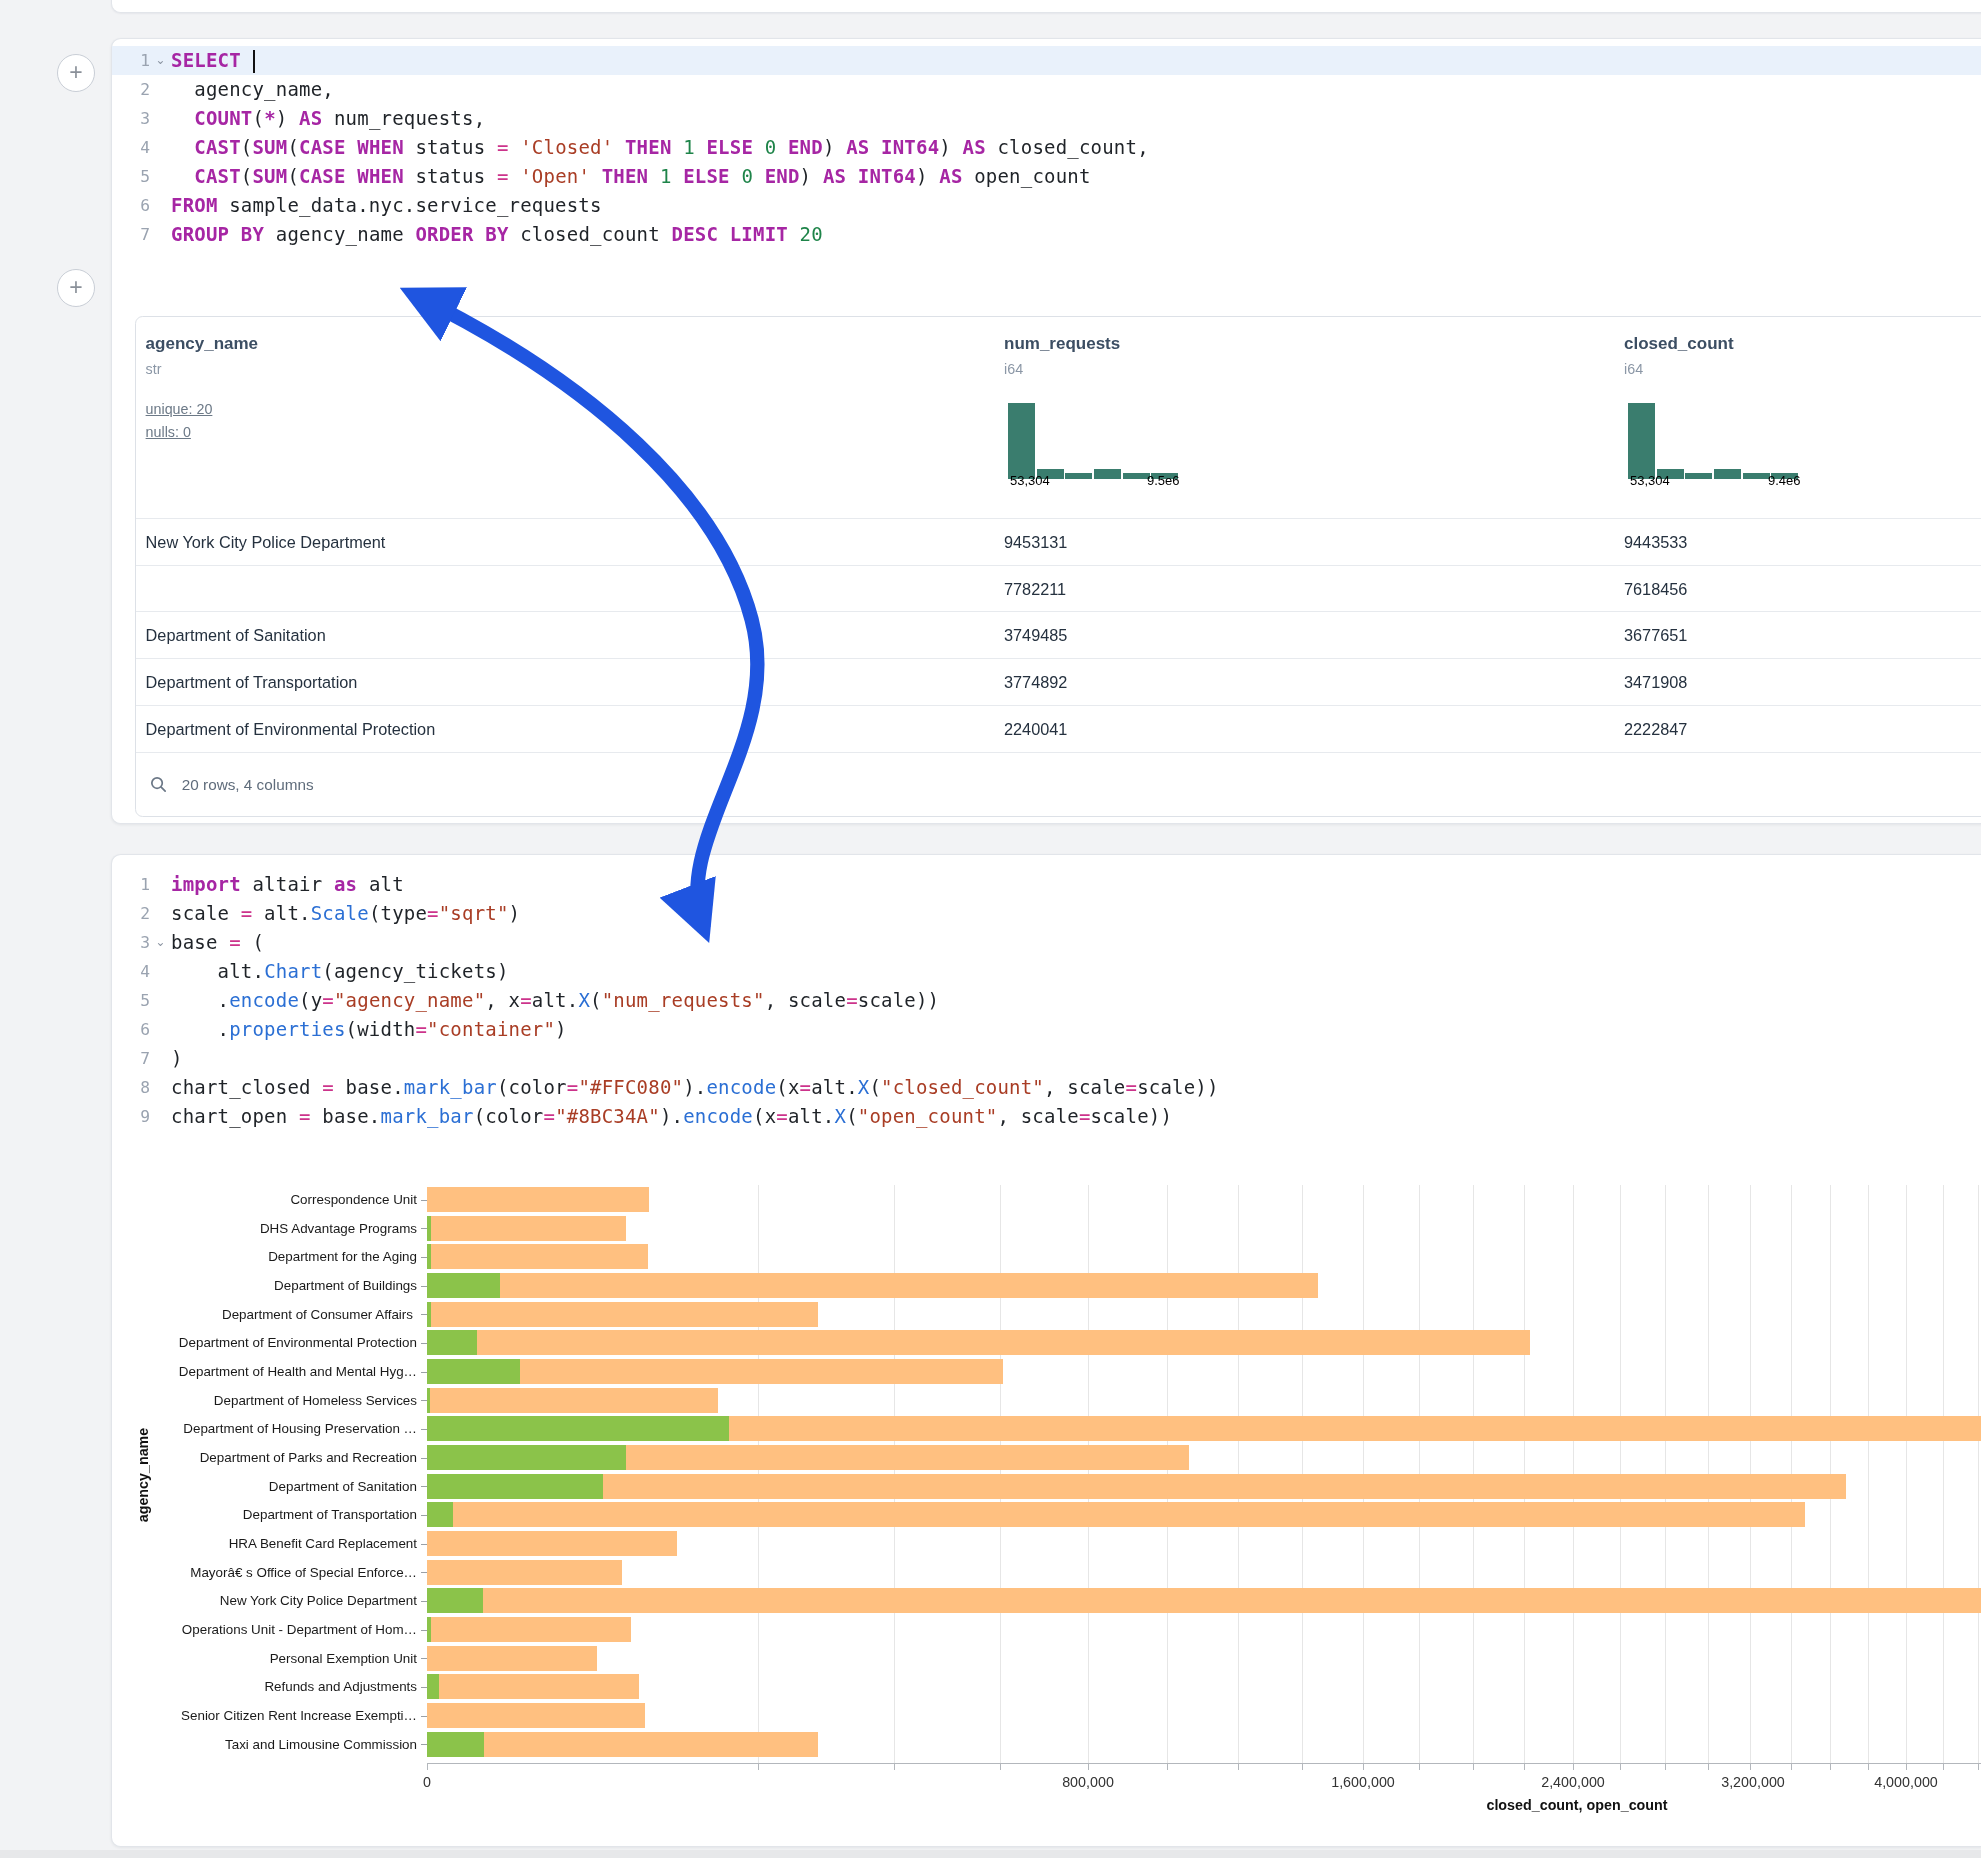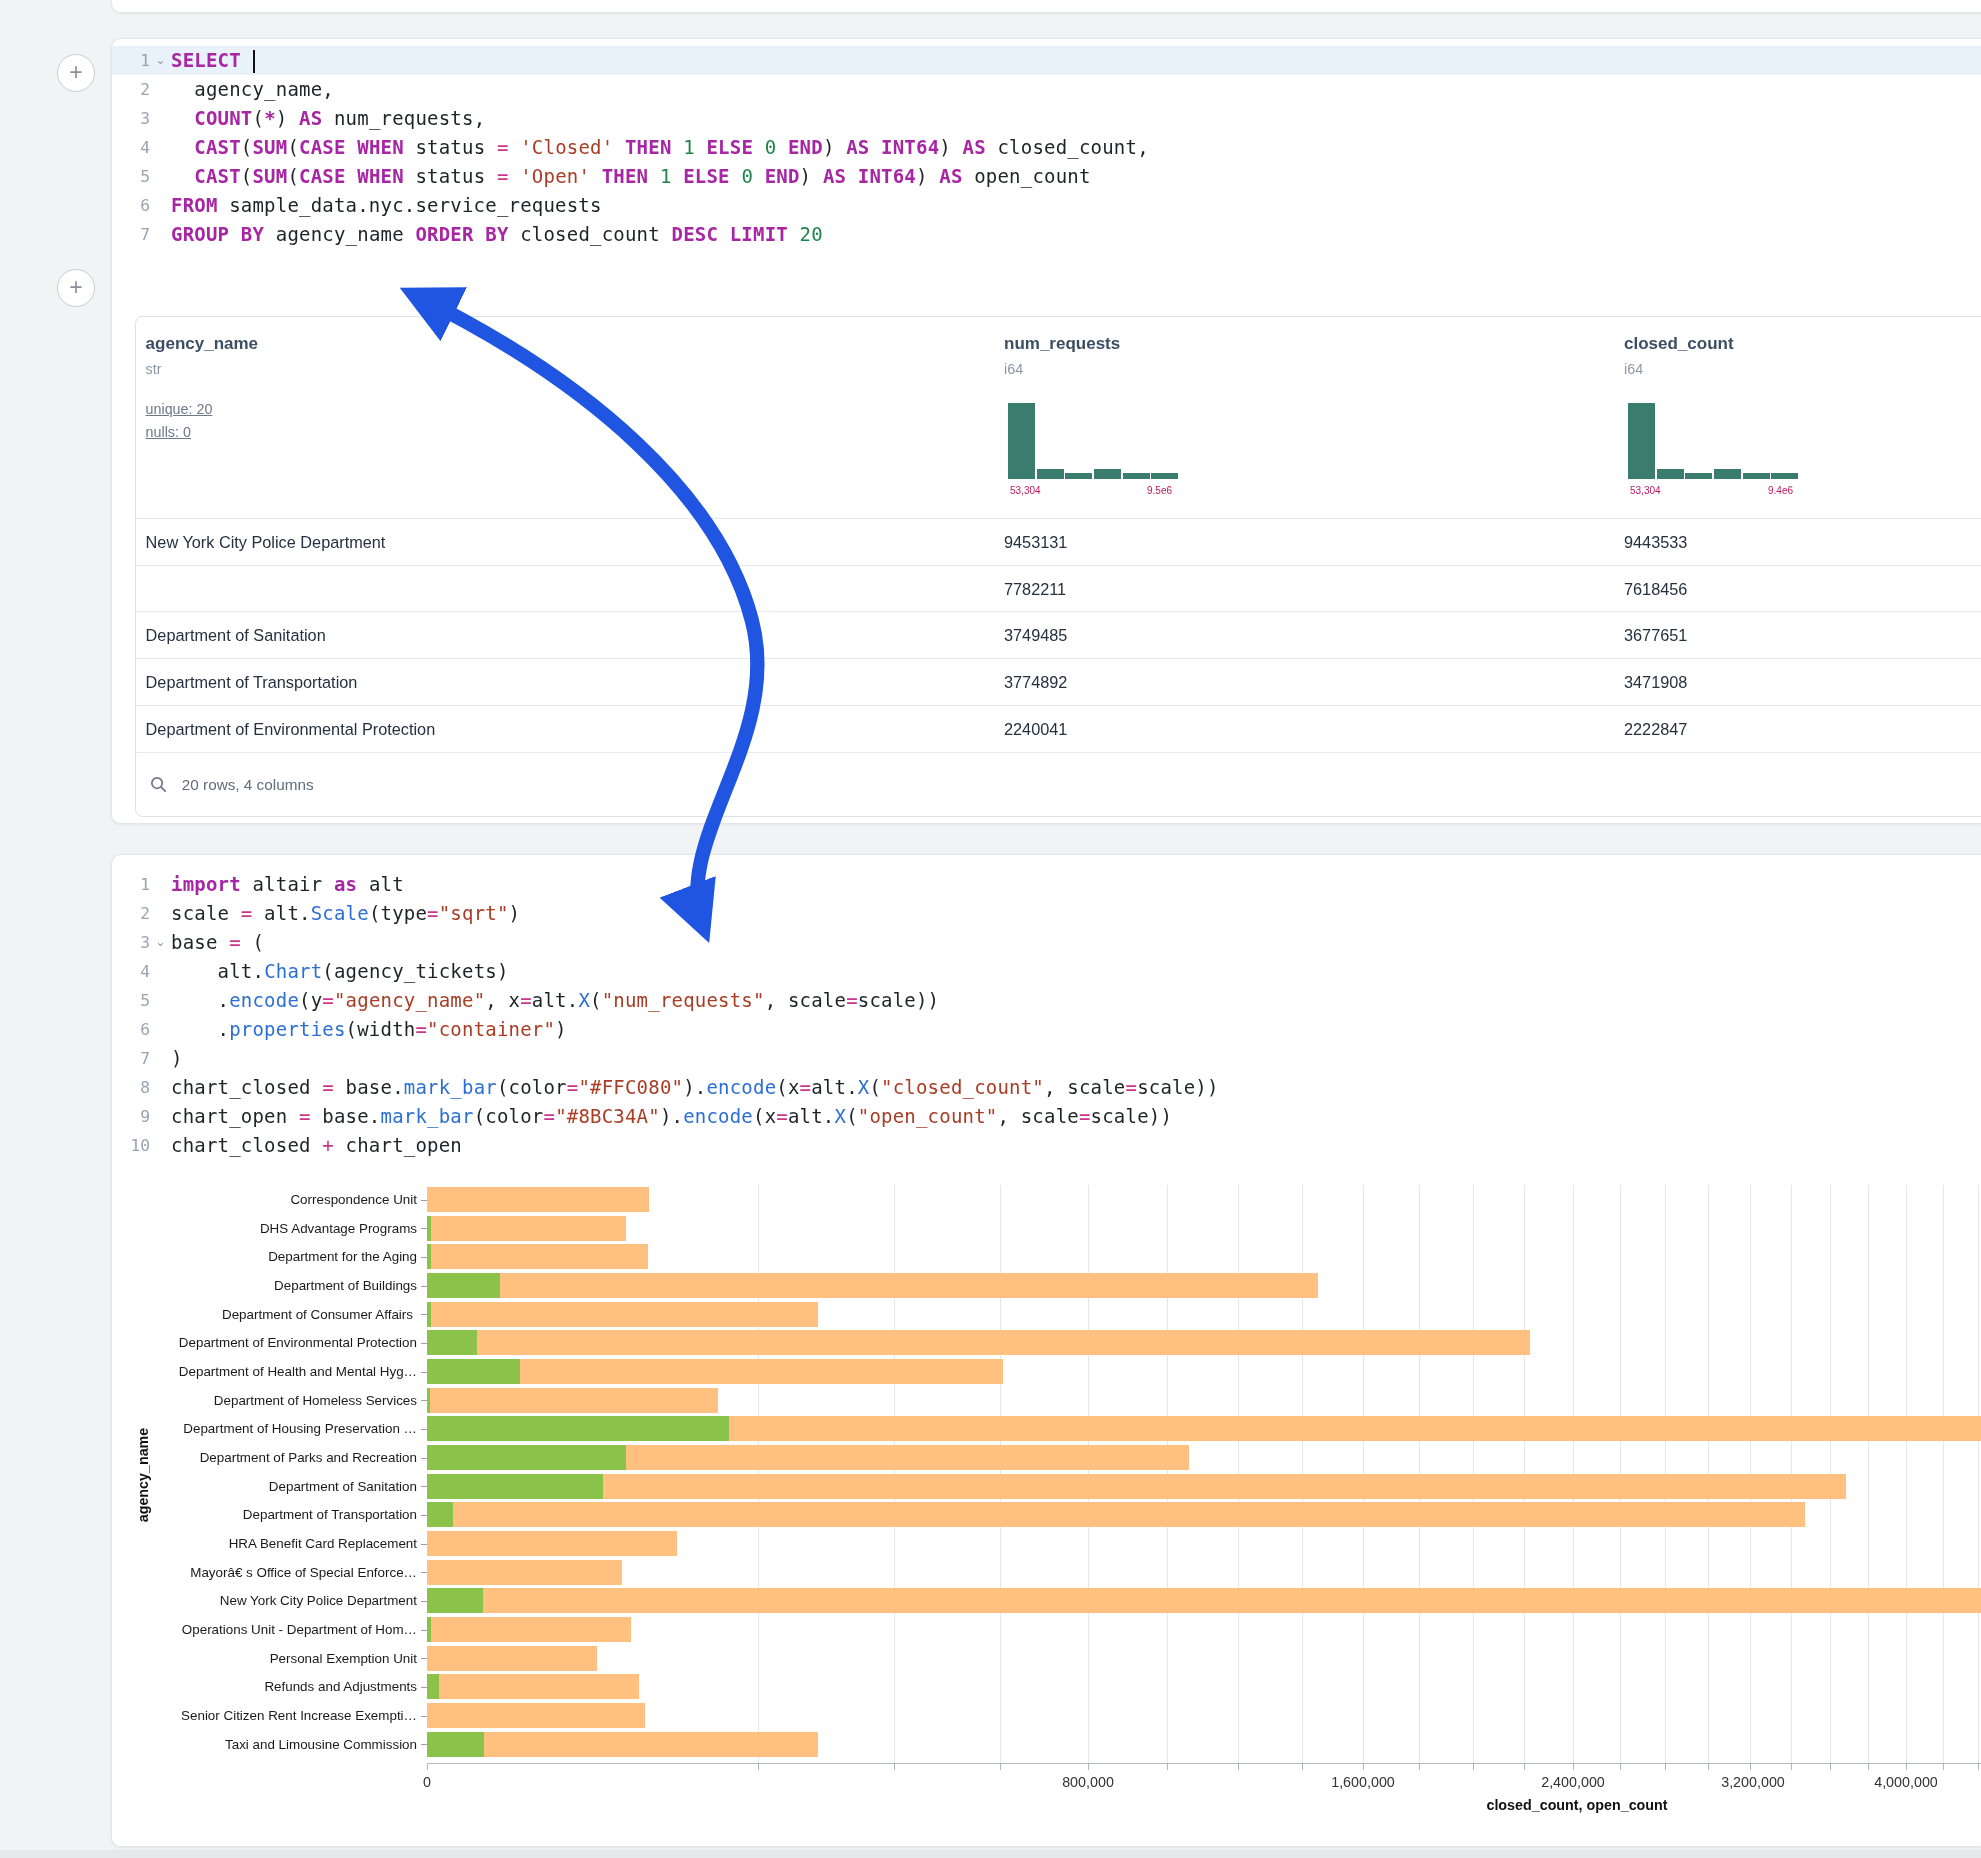--- a/index.html
+++ b/index.html
@@ -37,21 +37,21 @@
       color:#2d72b5;font-size:14.3px;font-weight:bold;padding:0 7.6px;overflow:hidden;white-space:nowrap;background:#fff;}
 
   
   .table-card{position:absolute;left:23px;top:277px;width:2007px;height:499px;background:#fff;border:1px solid #dde1e7;
       border-radius:7.6px;}
   .tc-colname{position:absolute;font-size:17px;font-weight:bold;color:#3c4e63;top:17px;}
   .tc-coltype{position:absolute;font-size:14.3px;color:#8b97a6;top:44px;}
   .tc-stat{position:absolute;font-size:14.3px;color:#6c7987;text-decoration:underline;}
   .hist{position:absolute;width:172px;height:78px;top:84px;}
   .hist i{position:absolute;bottom:0;background:#3a7d6e;display:block;}
-  .hist-lab{position:absolute;top:168px;font-size:10px;color:#be185d;}
+  .hist-lab{position:absolute;top:156px;font-size:13px;color:#000000;}
   .t-row{position:absolute;left:0;right:0;height:47px;border-top:1px solid #e7eaee;}
   .t-cell{position:absolute;top:0;height:47px;line-height:47px;font-size:16.3px;color:#25313f;white-space:nowrap;}
   .t-footer{position:absolute;left:0;right:0;bottom:0;height:63px;border-top:1px solid #e7eaee;display:flex;
       align-items:center;padding-left:13.4px;color:#5f6c7b;font-size:15.3px;}
   .t-footer svg{margin-right:13.4px;}
 
   
   .chart-ylab{position:absolute;width:321px;text-align:right;font-size:13.4px;color:#1a1a1a;line-height:13.4px;}
   .chart-ytick{position:absolute;width:5.7px;height:1px;background:#9aa0a6;}
   .chart-plot{position:absolute;left:427px;top:1185px;width:2300px;height:578px;}
@@ -157,21 +157,20 @@
     <div id="py-code" style="position:absolute;left:0;right:0;top:15.3px;">
         <div class="code-line"><span class="ln">1</span><span class="fold"></span><span class="code"><span class="tk-kw">import</span><span class="tk-pl"> altair </span><span class="tk-kw">as</span><span class="tk-pl"> alt</span></span></div>
         <div class="code-line"><span class="ln">2</span><span class="fold"></span><span class="code"><span class="tk-pl">scale </span><span class="tk-op">=</span><span class="tk-pl"> alt.</span><span class="tk-fn">Scale</span><span class="tk-pl">(type</span><span class="tk-op">=</span><span class="tk-str">"sqrt"</span><span class="tk-pl">)</span></span></div>
         <div class="code-line"><span class="ln">3</span><span class="fold">⌄</span><span class="code"><span class="tk-pl">base </span><span class="tk-op">=</span><span class="tk-pl"> (</span></span></div>
         <div class="code-line"><span class="ln">4</span><span class="fold"></span><span class="code"><span class="tk-pl">    alt.</span><span class="tk-fn">Chart</span><span class="tk-pl">(agency_tickets)</span></span></div>
         <div class="code-line"><span class="ln">5</span><span class="fold"></span><span class="code"><span class="tk-pl">    .</span><span class="tk-fn">encode</span><span class="tk-pl">(y</span><span class="tk-op">=</span><span class="tk-str">"agency_name"</span><span class="tk-pl">, x</span><span class="tk-op">=</span><span class="tk-pl">alt.</span><span class="tk-fn">X</span><span class="tk-pl">(</span><span class="tk-str">"num_requests"</span><span class="tk-pl">, scale</span><span class="tk-op">=</span><span class="tk-pl">scale))</span></span></div>
         <div class="code-line"><span class="ln">6</span><span class="fold"></span><span class="code"><span class="tk-pl">    .</span><span class="tk-fn">properties</span><span class="tk-pl">(width</span><span class="tk-op">=</span><span class="tk-str">"container"</span><span class="tk-pl">)</span></span></div>
         <div class="code-line"><span class="ln">7</span><span class="fold"></span><span class="code"><span class="tk-pl">)</span></span></div>
         <div class="code-line"><span class="ln">8</span><span class="fold"></span><span class="code"><span class="tk-pl">chart_closed </span><span class="tk-op">=</span><span class="tk-pl"> base.</span><span class="tk-fn">mark_bar</span><span class="tk-pl">(color</span><span class="tk-op">=</span><span class="tk-str">"#FFC080"</span><span class="tk-pl">).</span><span class="tk-fn">encode</span><span class="tk-pl">(x</span><span class="tk-op">=</span><span class="tk-pl">alt.</span><span class="tk-fn">X</span><span class="tk-pl">(</span><span class="tk-str">"closed_count"</span><span class="tk-pl">, scale</span><span class="tk-op">=</span><span class="tk-pl">scale))</span></span></div>
         <div class="code-line"><span class="ln">9</span><span class="fold"></span><span class="code"><span class="tk-pl">chart_open </span><span class="tk-op">=</span><span class="tk-pl"> base.</span><span class="tk-fn">mark_bar</span><span class="tk-pl">(color</span><span class="tk-op">=</span><span class="tk-str">"#8BC34A"</span><span class="tk-pl">).</span><span class="tk-fn">encode</span><span class="tk-pl">(x</span><span class="tk-op">=</span><span class="tk-pl">alt.</span><span class="tk-fn">X</span><span class="tk-pl">(</span><span class="tk-str">"open_count"</span><span class="tk-pl">, scale</span><span class="tk-op">=</span><span class="tk-pl">scale))</span></span></div>
-        <div class="code-line"><span class="ln">10</span><span class="fold"></span><span class="code"><span class="tk-pl">chart_closed </span><span class="tk-op">+</span><span class="tk-pl"> chart_open</span></span></div>
       </div>
   </div>
 
   <div id="chart-ylabels">
       <div class="chart-ylab" style="left: 96px; top: 1193px;">Correspondence Unit</div>
       <div class="chart-ytick" style="left: 421px; top: 1200px;"></div>
       <div class="chart-ylab" style="left: 96px; top: 1222px;">DHS Advantage Programs</div>
       <div class="chart-ytick" style="left: 421px; top: 1228px;"></div>
       <div class="chart-ylab" style="left: 96px; top: 1250px;">Department for the Aging</div>
       <div class="chart-ytick" style="left: 421px; top: 1257px;"></div>

